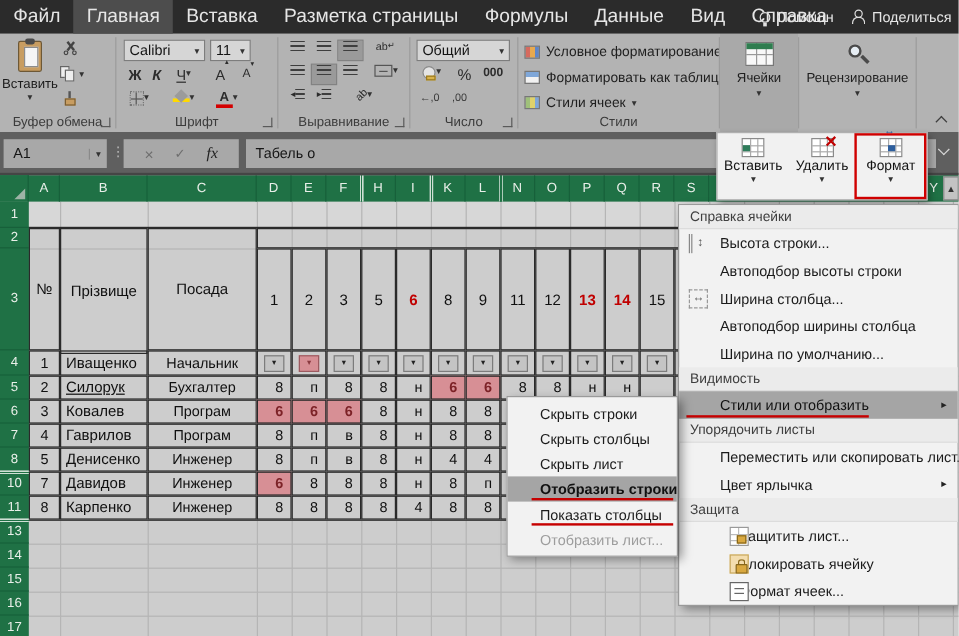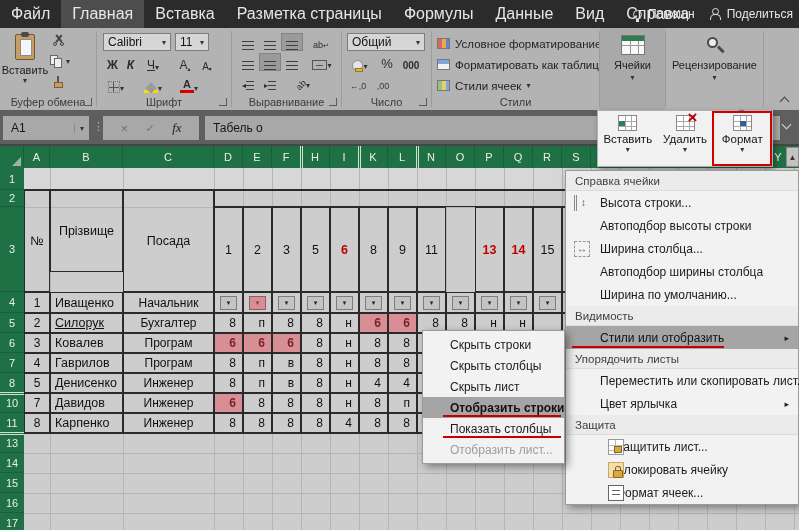--- a/index.html
+++ b/index.html
@@ -17,21 +17,21 @@
 .person::before{content:"";position:absolute;left:2px;top:0;width:5px;height:5px;border:1.3px solid #e0e0e0;border-radius:50%}
 .person::after{content:"";position:absolute;left:0;top:6px;width:9px;height:5px;border:1.3px solid #e0e0e0;border-bottom:none;border-radius:5px 5px 0 0}
 
 #ribbon{position:absolute;left:0;top:28px;width:799px;height:82px;background:#b3b3b3;z-index:11}
 .rgroup{position:absolute;top:0;height:82px}
 .glabel{position:absolute;bottom:2px;left:0;right:0;text-align:center;font-size:11px;color:#3b3b3b;white-space:nowrap}
 .launch{position:absolute;right:4px;bottom:4px;width:8px;height:8px;border-right:1.6px solid #5a5a5a;border-bottom:1.6px solid #5a5a5a}
 .vsep{position:absolute;top:3px;bottom:3px;width:1px;background:#9c9c9c}
 .combo{background:#d6d6d6;border:1px solid #7d7d7d;display:flex;align-items:center;font-size:12px;padding:0 4px;color:#141414;height:18px}
 .combo .cdd{margin-left:auto;font-size:8px;color:#333;padding-left:4px}
-.ribtn{display:flex;align-items:flex-end;justify-content:center;color:#2c2c2c}
+.ribtn{display:flex;align-items:flex-start;justify-content:center;color:#2c2c2c}
 .pressed{background:#9a9a9a;outline:1px solid #828282}
 .ddm{font-size:8px;color:#333}
 .al{width:12px;height:9px;background:repeating-linear-gradient(to bottom,#3e3e3e 0 1.3px,transparent 1.3px 3.8px)}
 .srow{display:flex;align-items:center;gap:5px;height:21px;padding-left:5px;font-size:11.5px;color:#1f1f1f;white-space:nowrap}
 .sic{width:13px;height:11px;border:1px solid #777;flex:none}
 .bigbtn{display:flex;flex-direction:column;align-items:center;width:100%;padding-top:7px;font-size:11px;color:#1f1f1f}
 
 #fbar{position:absolute;left:0;top:110px;width:799px;height:36px;background:#5f5f5f;border-bottom:2px solid #454545;z-index:5}
 .fbox{position:absolute;top:6px;height:24px;background:#a8a8a8;display:flex;align-items:center;color:#161616}
 
@@ -410,31 +410,32 @@
       <div class="ghl" style="top: 225px;"></div>
       <div class="ghl" style="top: 245px;"></div>
       <div class="ghl" style="top: 265px;"></div>
       <div class="ghl" style="top: 285px;"></div>
       <div class="ghl" style="top: 305px;"></div>
       <div class="ghl" style="top: 325px;"></div>
       <div class="ghl" style="top: 345px;"></div>
     </div>
   <div id="table">
       <div class="tcell th" style="left: 0px; top: 0px; width: 26px; height: 102px;">№</div>
-      <div class="tcell th" style="left: 26px; top: 0px; width: 73px; height: 82px;">Прізвище</div>
+      <div class="tcell th" style="left: 26px; top: 0px; width: 73px; height: 105px;">Прізвище</div>
       <div class="tcell th" style="left: 99px; top: 0px; width: 91px; height: 102px;">Посада</div>
       <div class="tcell band" style="left: 190px; top: 0px; width: 377px; height: 17px;"></div>
       <div class="tcell day" style="left: 190px; top: 17px; width: 29px; height: 85px;">1</div>
       <div class="tcell day" style="left: 219px; top: 17px; width: 29px; height: 85px;">2</div>
       <div class="tcell day" style="left: 248px; top: 17px; width: 29px; height: 85px;">3</div>
       <div class="tcell day" style="left: 277px; top: 17px; width: 29px; height: 85px;">5</div>
       <div class="tcell day redday" style="left: 306px; top: 17px; width: 29px; height: 85px;">6</div>
       <div class="tcell day" style="left: 335px; top: 17px; width: 29px; height: 85px;">8</div>
       <div class="tcell day" style="left: 364px; top: 17px; width: 29px; height: 85px;">9</div>
       <div class="tcell day" style="left: 393px; top: 17px; width: 29px; height: 85px;">11</div>
+      <div class="tcell day" style="left: 422px; top: 17px; width: 29px; height: 85px;">12</div>
       <div class="tcell day redday" style="left: 451px; top: 17px; width: 29px; height: 85px;">13</div>
       <div class="tcell day redday" style="left: 480px; top: 17px; width: 29px; height: 85px;">14</div>
       <div class="tcell day" style="left: 509px; top: 17px; width: 29px; height: 85px;">15</div>
       <div class="tcell day" style="left: 538px; top: 17px; width: 29px; height: 85px;"></div>
       <div class="tcell ctr" style="left: 0px; top: 102px; width: 26px; height: 21px;">1</div>
       <div class="tcell nm" style="left: 26px; top: 102px; width: 73px; height: 21px;">Иващенко</div>
       <div class="tcell ctr" style="left: 99px; top: 102px; width: 91px; height: 21px;">Начальник</div>
       <div class="tcell ctr" style="left: 190px; top: 102px; width: 29px; height: 21px;">
         <div class="filterbtn">▾</div>
       </div>

